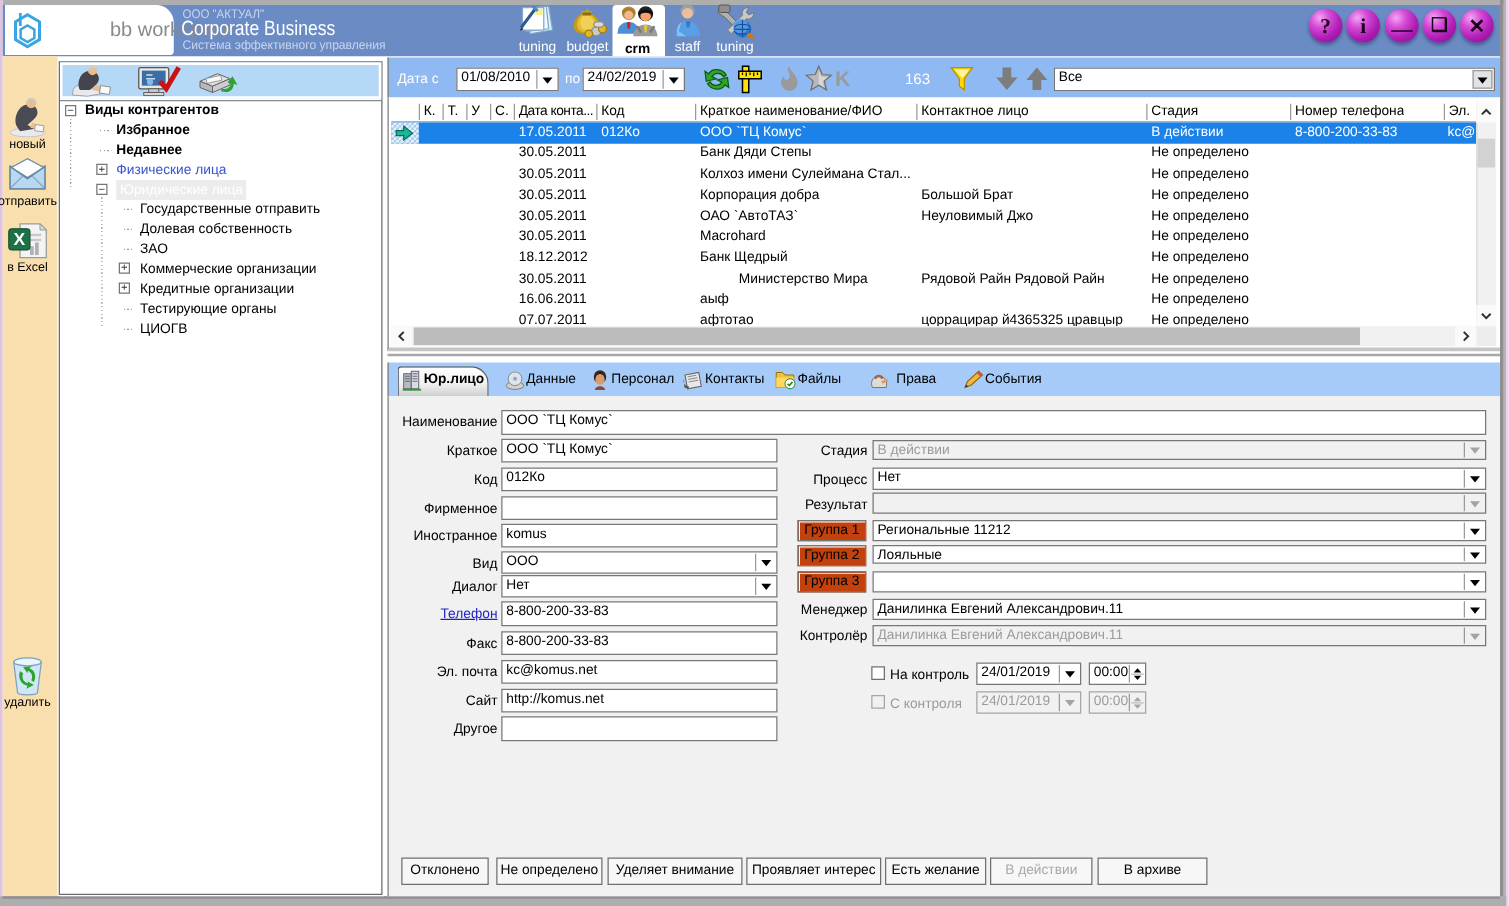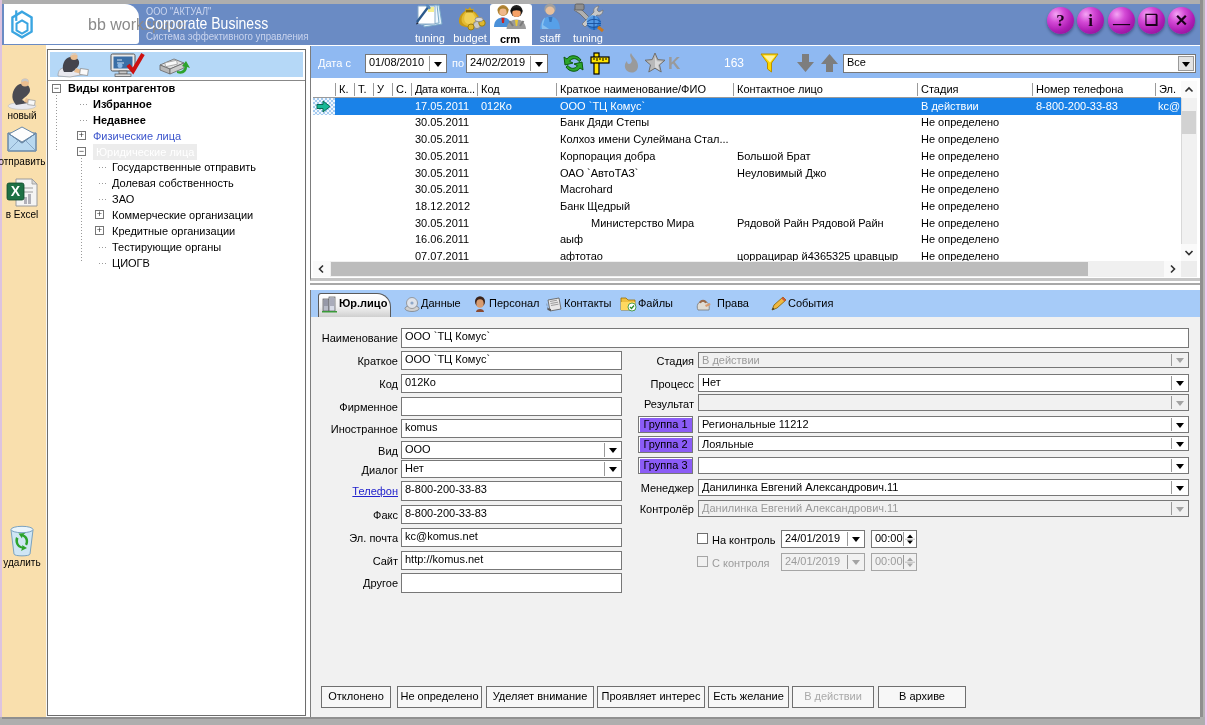--- a/index.html
+++ b/index.html
@@ -55,21 +55,21 @@
 
 .th { position:absolute; top:81px; height:17px; font-size:11px; color:#000; padding-top:2px; white-space:nowrap; overflow:hidden; }
 .thsep { position:absolute; top:83px; height:13px; width:1px; background:#9a9a9a; }
 #theadline { left:313px; top:97px; width:868px; height:1px; background:#9a9a9a; }
 .tr { position:absolute; height:17px; font-size:11px; color:#000; white-space:nowrap; }
 .td { position:absolute; top:2px; }
 
 .flbl { position:absolute; font-size:11px; color:#000; text-align:right; white-space:nowrap; }
 .finput { position:absolute; background:#fff; border:1px solid #777; font-size:11px; padding:1px 0 0 3px; white-space:nowrap; overflow:hidden; }
 .finput.dis { background:#f1f1f1; color:#9b9b9b; }
-.gbtn { position:absolute; left:638px; width:55px; height:17px; background:#8b5cf6; border:1px solid #777; box-shadow:inset 1px 1px 0 #fff; font-size:11px; text-align:center; padding-top:1px; }
+.gbtn { position:absolute; left:638px; width:55px; height:17px; background:#c2410c; border:1px solid #777; box-shadow:inset 1px 1px 0 #fff; font-size:11px; text-align:center; padding-top:1px; }
 .bbtn { position:absolute; top:686px; height:22px; background:#f7f7f7; border:1px solid #6f6f6f; font-size:11px; text-align:center; padding-top:3px; color:#000; }
 .chk { position:absolute; width:11px; height:11px; background:#fff; border:1px solid #6f6f6f; }
 .chk.dis { background:#f1f1f1; border-color:#a5a5a5; }
 .spin { position:absolute; background:#fff; border:1px solid #777; font-size:11px; padding:1px 0 0 3px; }
 .spinbtn { position:absolute; right:1px; top:1px; bottom:1px; width:12px; border-left:1px solid #9a9a9a; background:#fff; }
 .spinbtn.gray { background:#f1f1f1; }
 
 .tablbl { position:absolute; top:297px; font-size:11px; color:#000; white-space:nowrap; }
 #activetab { left:318px; top:293px; width:73px; height:24px; background:linear-gradient(180deg,#ffffff 0%,#f2f2f2 55%,#cfcfcf 100%); border:1px solid #5a5a5a; border-bottom:none; border-radius:3px 14px 0 0; }
 </style>

